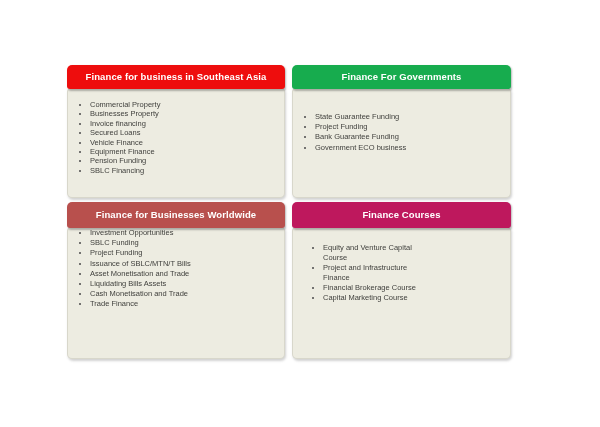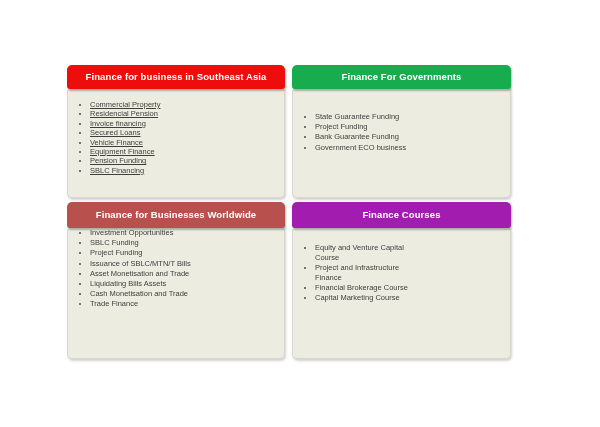--- a/index.html
+++ b/index.html
@@ -68,38 +68,38 @@
   .card3 { left: 67px;  top: 202px; width: 218px; }
   .card4 { left: 292px; top: 202px; width: 219px; }
   .card1 .card-header, .card2 .card-header { height: 24px; }
   .card3 .card-header, .card4 .card-header { height: 26px; }
   .card1 .card-body, .card2 .card-body { height: 109px; }
   .card3 .card-body, .card4 .card-body { height: 131px; }
   .card1 .card-body { padding-top: 11px; }
   .card2 .card-body { padding-top: 23px; }
   .card3 .card-body { }
   .card4 .card-body { padding-top: 15px; }
-  .card1 .bullet-list { line-height: 9.4px; text-decoration: underline; }
+  .card1 .bullet-list { line-height: 9.4px; }
   .card2 .bullet-list { line-height: 10.2px; }
   .card3 .bullet-list { line-height: 10.2px; }
-  .card4 .bullet-list { line-height: 10.1px; }
+  .card4 .bullet-list { line-height: 10.1px; margin-left: 8px; }
 </style>
 </head>
 <body>
 
 <div class="slide">
 
   <div class="card card1">
     <div class="card-header" style="background-color: rgb(238, 13, 13);">
       <span class="card-title">Finance for business in Southeast Asia</span>
     </div>
     <div class="card-body">
       <ul class="bullet-list">
         <li>Commercial Property</li>
-        <li>Residencial Pension</li>
+        <li>Businesses Property</li>
         <li>Invoice financing</li>
         <li>Secured Loans</li>
         <li>Vehicle Finance</li>
         <li>Equipment Finance</li>
         <li>Pension Funding</li>
         <li>SBLC Financing</li>
       </ul>
     </div>
   </div>
 
@@ -129,21 +129,21 @@
         <li>Issuance of SBLC/MTN/T Bills</li>
         <li>Asset Monetisation and Trade</li>
         <li>Liquidating Bills Assets</li>
         <li>Cash Monetisation and Trade</li>
         <li>Trade Finance</li>
       </ul>
     </div>
   </div>
 
   <div class="card card4">
-    <div class="card-header" style="background-color: #a21caf;">
+    <div class="card-header" style="background-color: #be185d;">
       <span class="card-title">Finance Courses</span>
     </div>
     <div class="card-body">
       <ul class="bullet-list">
         <li>Equity and Venture Capital
 Course</li>
         <li>Project and Infrastructure
 Finance</li>
         <li>Financial Brokerage Course</li>
         <li>Capital Marketing Course</li>

